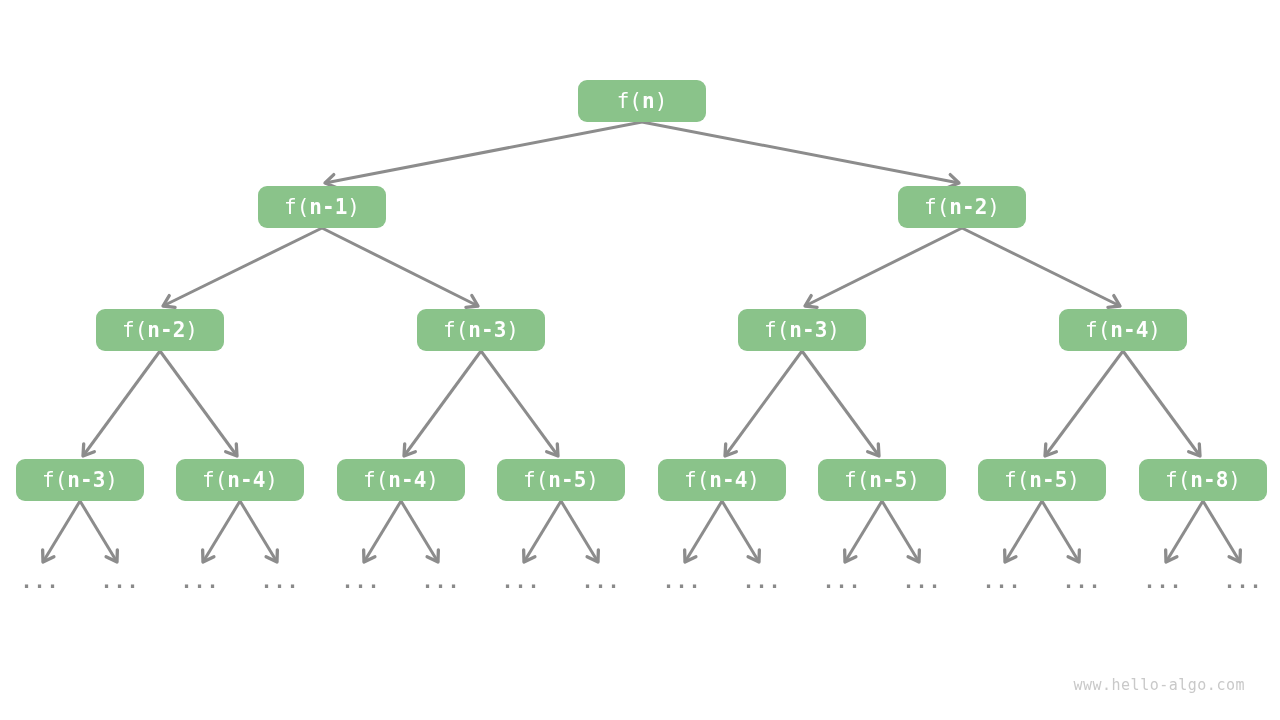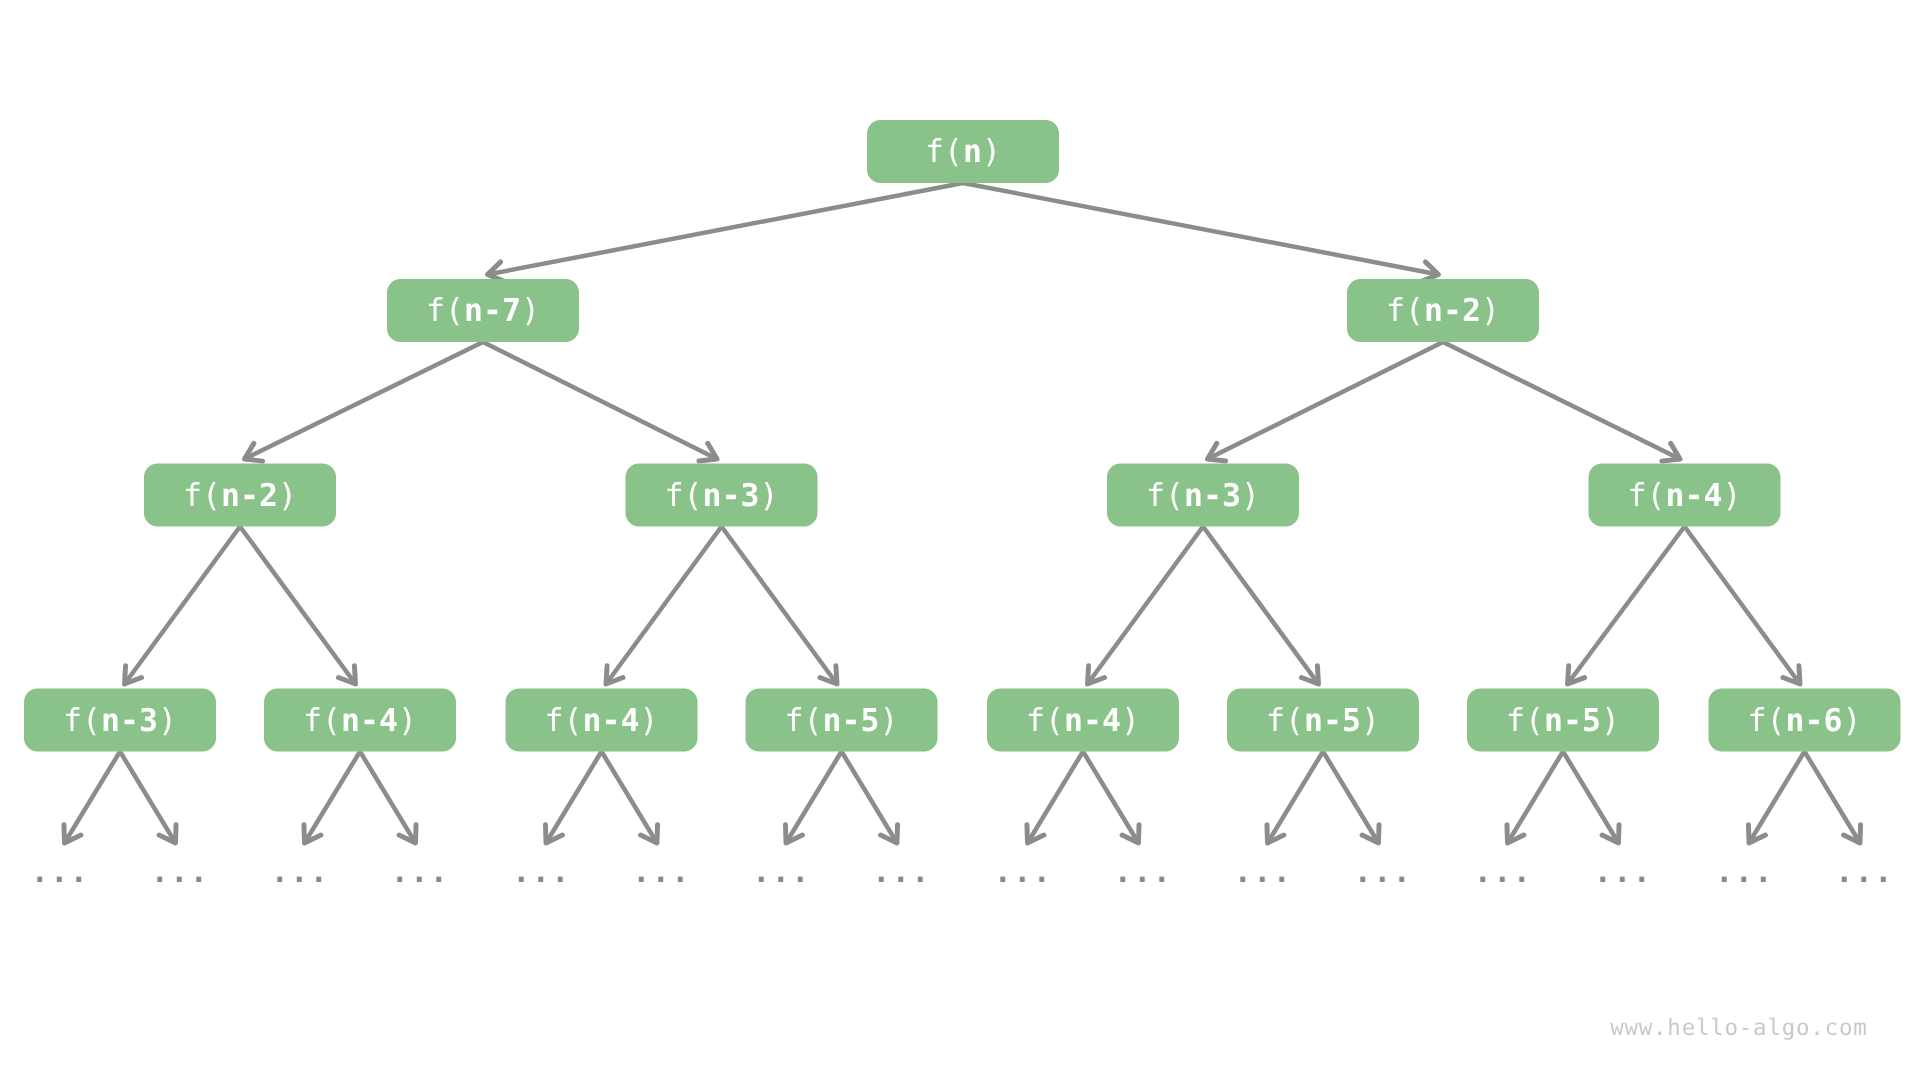--- a/index.html
+++ b/index.html
@@ -95,21 +95,21 @@
       <line x1="882" y1="501" x2="919" y2="562" stroke="#8C8C8C" stroke-width="3" marker-end="url(#arrowhead)"></line>
       <line x1="1123" y1="351" x2="1045" y2="456" stroke="#8C8C8C" stroke-width="3" marker-end="url(#arrowhead)"></line>
       <line x1="1042" y1="501" x2="1005" y2="562" stroke="#8C8C8C" stroke-width="3" marker-end="url(#arrowhead)"></line>
       <line x1="1042" y1="501" x2="1079" y2="562" stroke="#8C8C8C" stroke-width="3" marker-end="url(#arrowhead)"></line>
       <line x1="1123" y1="351" x2="1200" y2="456" stroke="#8C8C8C" stroke-width="3" marker-end="url(#arrowhead)"></line>
       <line x1="1203" y1="501" x2="1166" y2="562" stroke="#8C8C8C" stroke-width="3" marker-end="url(#arrowhead)"></line>
       <line x1="1203" y1="501" x2="1240" y2="562" stroke="#8C8C8C" stroke-width="3" marker-end="url(#arrowhead)"></line>
     </svg>
   <div id="watermark">www.hello-algo.com</div>
 <div class="node" style="width: 128px; height: 42px; border-radius: 9px; left: 578px; top: 80px;"><span class="plain">f(</span><span class="arg">n</span><span class="plain">)</span></div>
-    <div class="node" style="width: 128px; height: 42px; border-radius: 9px; left: 258px; top: 186px;"><span class="plain">f(</span><span class="arg">n-7</span><span class="plain">)</span></div>
+    <div class="node" style="width: 128px; height: 42px; border-radius: 9px; left: 258px; top: 186px;"><span class="plain">f(</span><span class="arg">n-1</span><span class="plain">)</span></div>
     <div class="node" style="width: 128px; height: 42px; border-radius: 9px; left: 898px; top: 186px;"><span class="plain">f(</span><span class="arg">n-2</span><span class="plain">)</span></div>
     <div class="node" style="width: 128px; height: 42px; border-radius: 9px; left: 96px; top: 309px;"><span class="plain">f(</span><span class="arg">n-2</span><span class="plain">)</span></div>
     <div class="node" style="width: 128px; height: 42px; border-radius: 9px; left: 417px; top: 309px;"><span class="plain">f(</span><span class="arg">n-3</span><span class="plain">)</span></div>
     <div class="node" style="width: 128px; height: 42px; border-radius: 9px; left: 738px; top: 309px;"><span class="plain">f(</span><span class="arg">n-3</span><span class="plain">)</span></div>
     <div class="node" style="width: 128px; height: 42px; border-radius: 9px; left: 1059px; top: 309px;"><span class="plain">f(</span><span class="arg">n-4</span><span class="plain">)</span></div>
     <div class="node" style="width: 128px; height: 42px; border-radius: 9px; left: 16px; top: 459px;"><span class="plain">f(</span><span class="arg">n-3</span><span class="plain">)</span></div>
     <div class="ellipsis" style="left: 40px; top: 571px;">...</div>
     <div class="ellipsis" style="left: 120px; top: 571px;">...</div>
     <div class="node" style="width: 128px; height: 42px; border-radius: 9px; left: 176px; top: 459px;"><span class="plain">f(</span><span class="arg">n-4</span><span class="plain">)</span></div>
     <div class="ellipsis" style="left: 200px; top: 571px;">...</div>
@@ -122,16 +122,16 @@
     <div class="ellipsis" style="left: 601px; top: 571px;">...</div>
     <div class="node" style="width: 128px; height: 42px; border-radius: 9px; left: 658px; top: 459px;"><span class="plain">f(</span><span class="arg">n-4</span><span class="plain">)</span></div>
     <div class="ellipsis" style="left: 682px; top: 571px;">...</div>
     <div class="ellipsis" style="left: 762px; top: 571px;">...</div>
     <div class="node" style="width: 128px; height: 42px; border-radius: 9px; left: 818px; top: 459px;"><span class="plain">f(</span><span class="arg">n-5</span><span class="plain">)</span></div>
     <div class="ellipsis" style="left: 842px; top: 571px;">...</div>
     <div class="ellipsis" style="left: 922px; top: 571px;">...</div>
     <div class="node" style="width: 128px; height: 42px; border-radius: 9px; left: 978px; top: 459px;"><span class="plain">f(</span><span class="arg">n-5</span><span class="plain">)</span></div>
     <div class="ellipsis" style="left: 1002px; top: 571px;">...</div>
     <div class="ellipsis" style="left: 1082px; top: 571px;">...</div>
-    <div class="node" style="width: 128px; height: 42px; border-radius: 9px; left: 1139px; top: 459px;"><span class="plain">f(</span><span class="arg">n-6</span><span class="plain">)</span></div>
+    <div class="node" style="width: 128px; height: 42px; border-radius: 9px; left: 1139px; top: 459px;"><span class="plain">f(</span><span class="arg">n-8</span><span class="plain">)</span></div>
     <div class="ellipsis" style="left: 1163px; top: 571px;">...</div>
     <div class="ellipsis" style="left: 1243px; top: 571px;">...</div>
   </div>
 
 </body></html>

